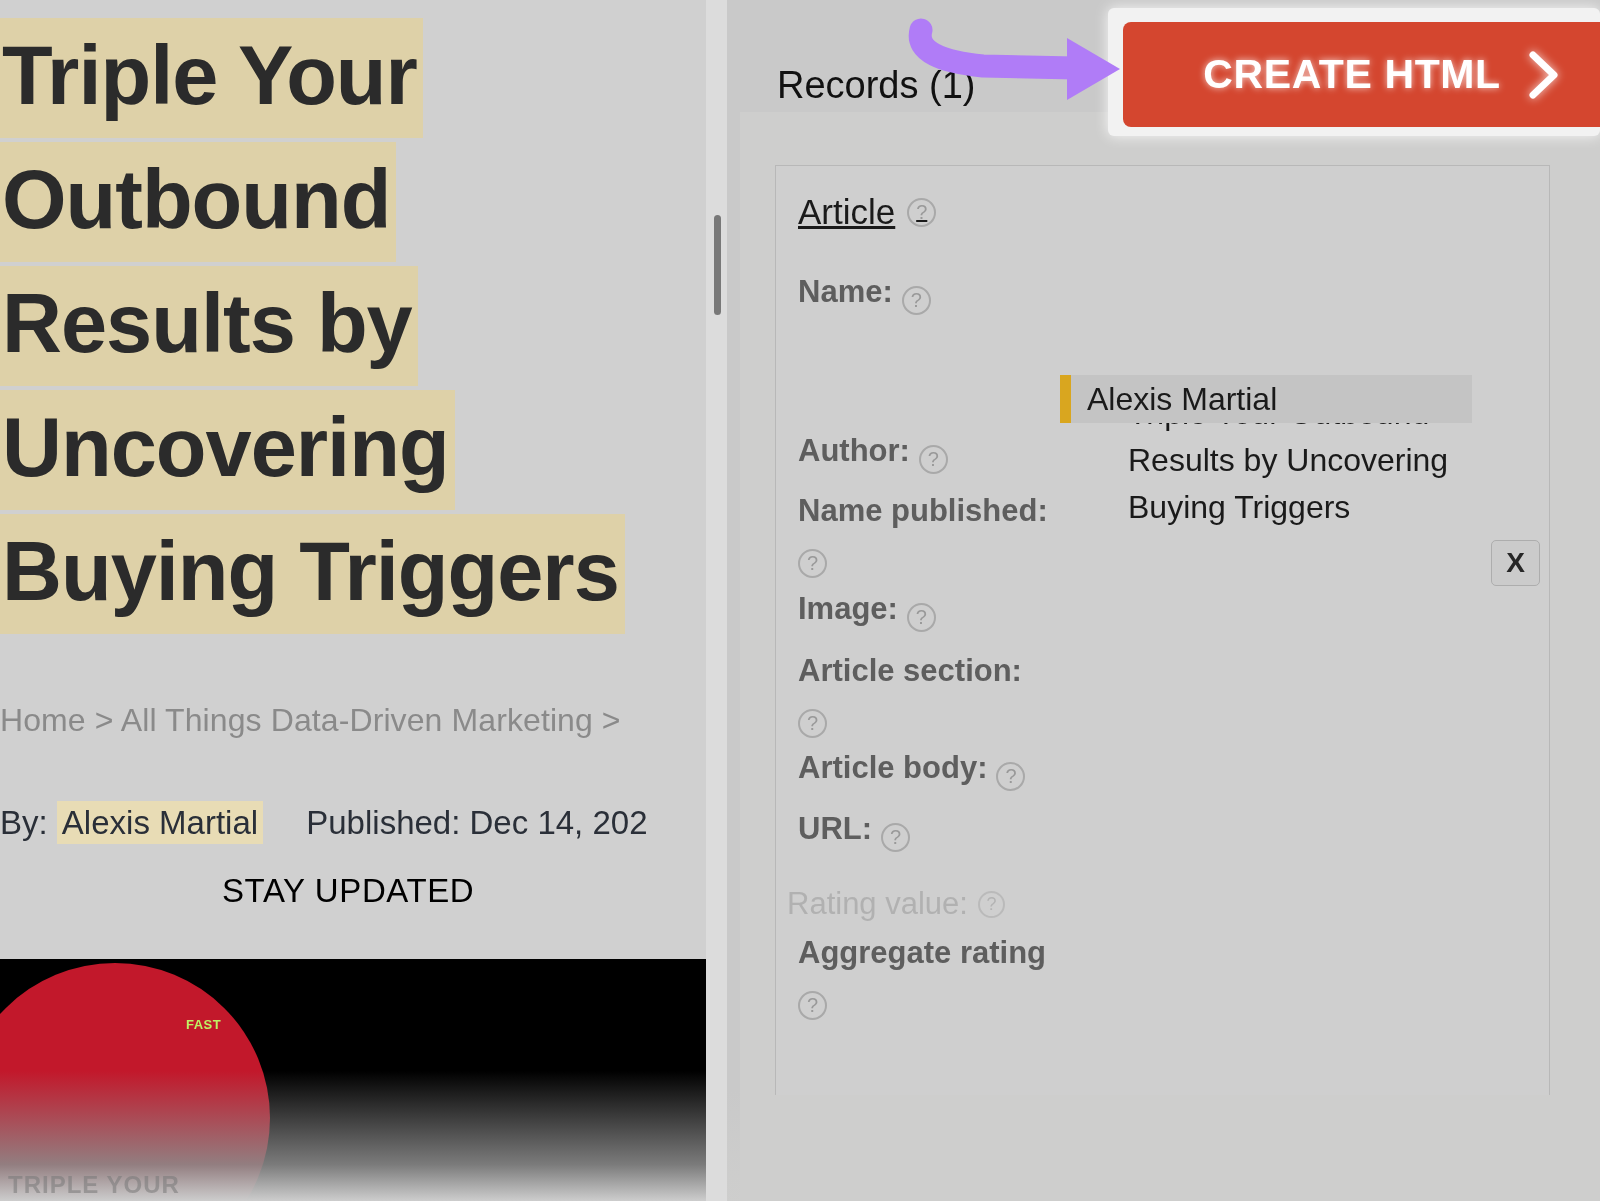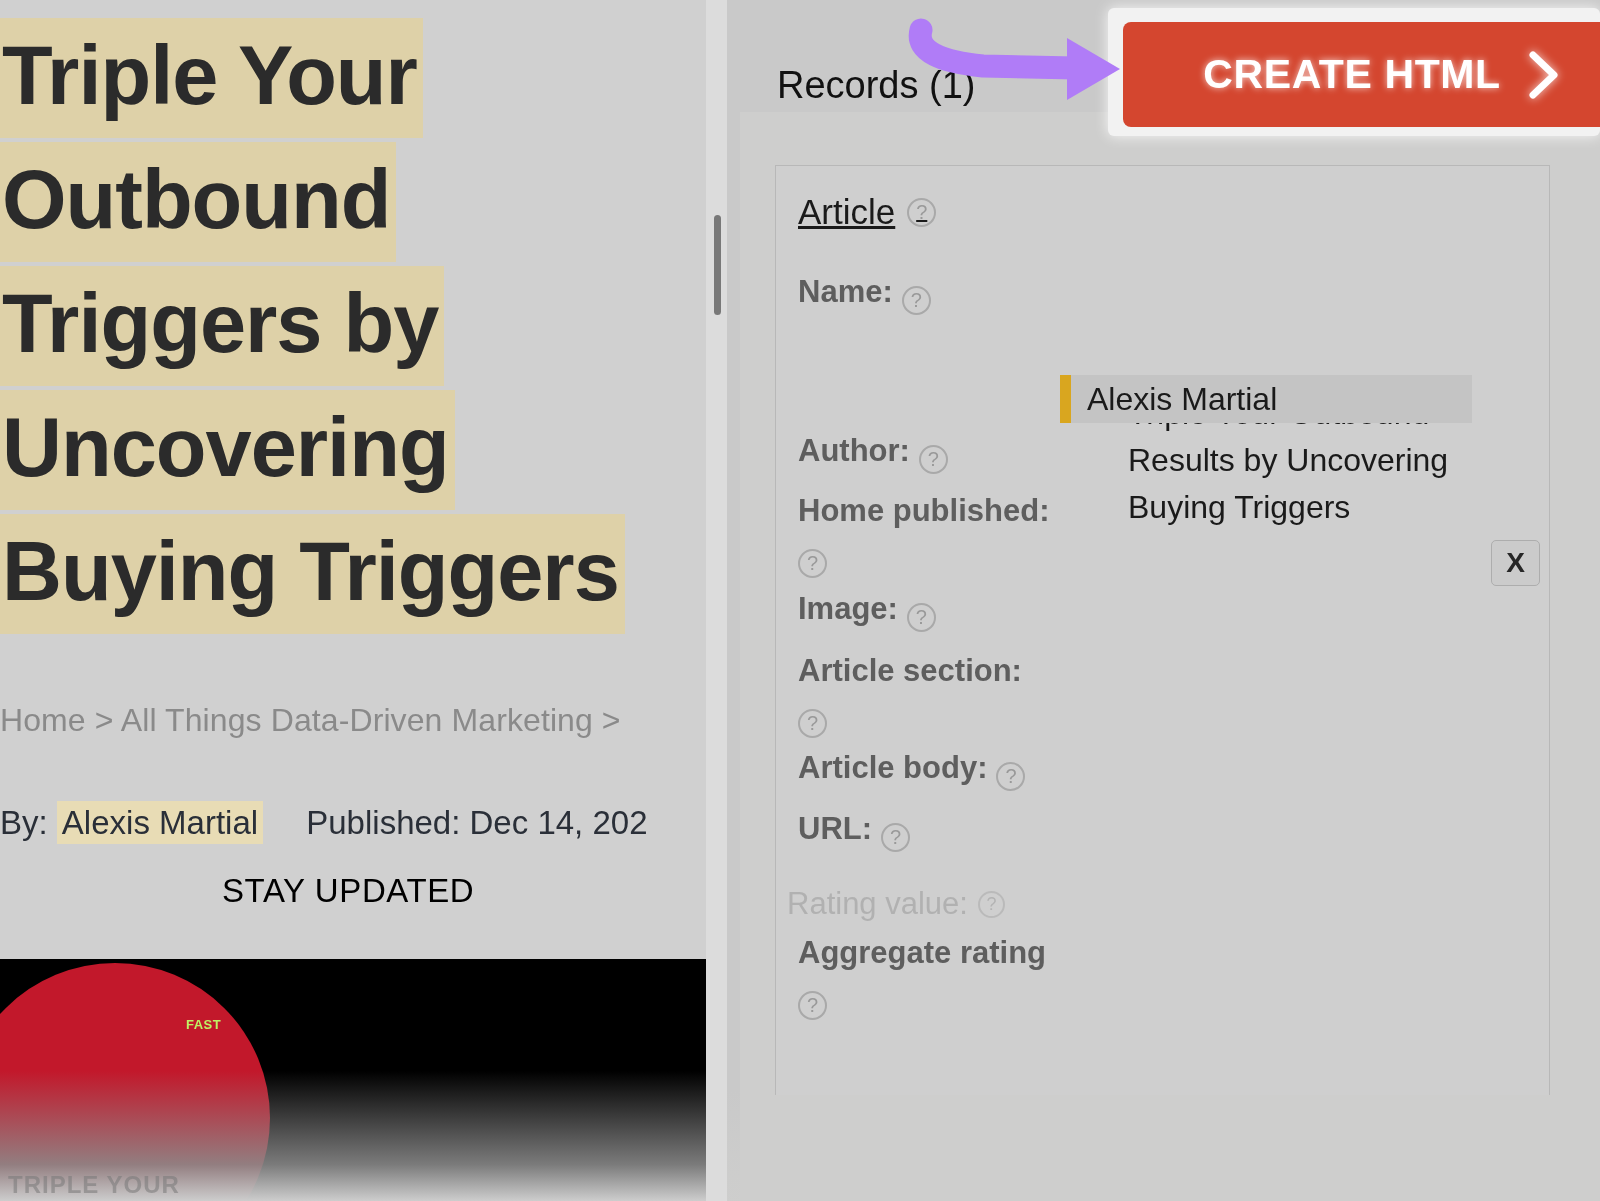--- a/index.html
+++ b/index.html
@@ -268,21 +268,21 @@
 </head>
 <body>
 
 <div id="root">
 
   <div class="left-pane">
 
     <div class="headline">
       <div class="hl-line"><span class="mark">Triple Your</span></div>
       <div class="hl-line"><span class="mark">Outbound</span></div>
-      <div class="hl-line"><span class="mark">Triggers by</span></div>
+      <div class="hl-line"><span class="mark">Results by</span></div>
       <div class="hl-line"><span class="mark">Uncovering</span></div>
       <div class="hl-line"><span class="mark">Buying Triggers</span></div>
     </div>
 
     <div class="breadcrumb">Home &gt; All Things Data-Driven Marketing &gt;</div>
 
     <div class="byline">
       <span>By:</span>
       <span class="author-mark">Alexis Martial</span>
       <span class="pub">Published: Dec 14, 202</span>
@@ -316,21 +316,21 @@
 
       <div class="field" style="top:104px">
         <span class="lbl">Name:</span><span class="help-icon">?</span>
       </div>
 
       <div class="field" style="top:263px">
         <span class="lbl">Author:</span><span class="help-icon">?</span>
       </div>
 
       <div class="field" style="top:323px; width:300px">
-        <span class="lbl">Home published:</span><br><span class="help-icon">?</span>
+        <span class="lbl">Name published:</span><br><span class="help-icon">?</span>
       </div>
 
       <div class="field" style="top:421px">
         <span class="lbl">Image:</span><span class="help-icon">?</span>
       </div>
 
       <div class="field" style="top:483px; width:300px">
         <span class="lbl">Article section:</span><br><span class="help-icon">?</span>
       </div>
 

